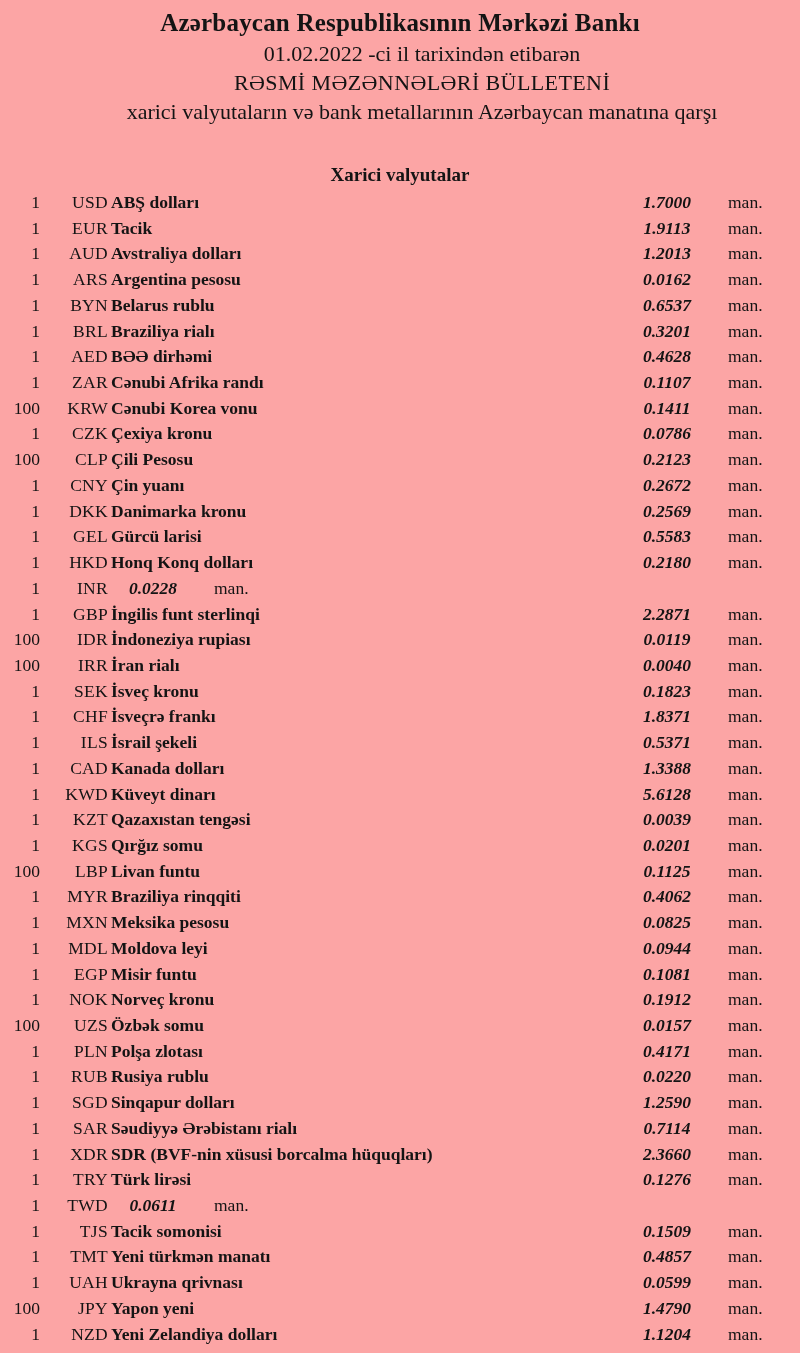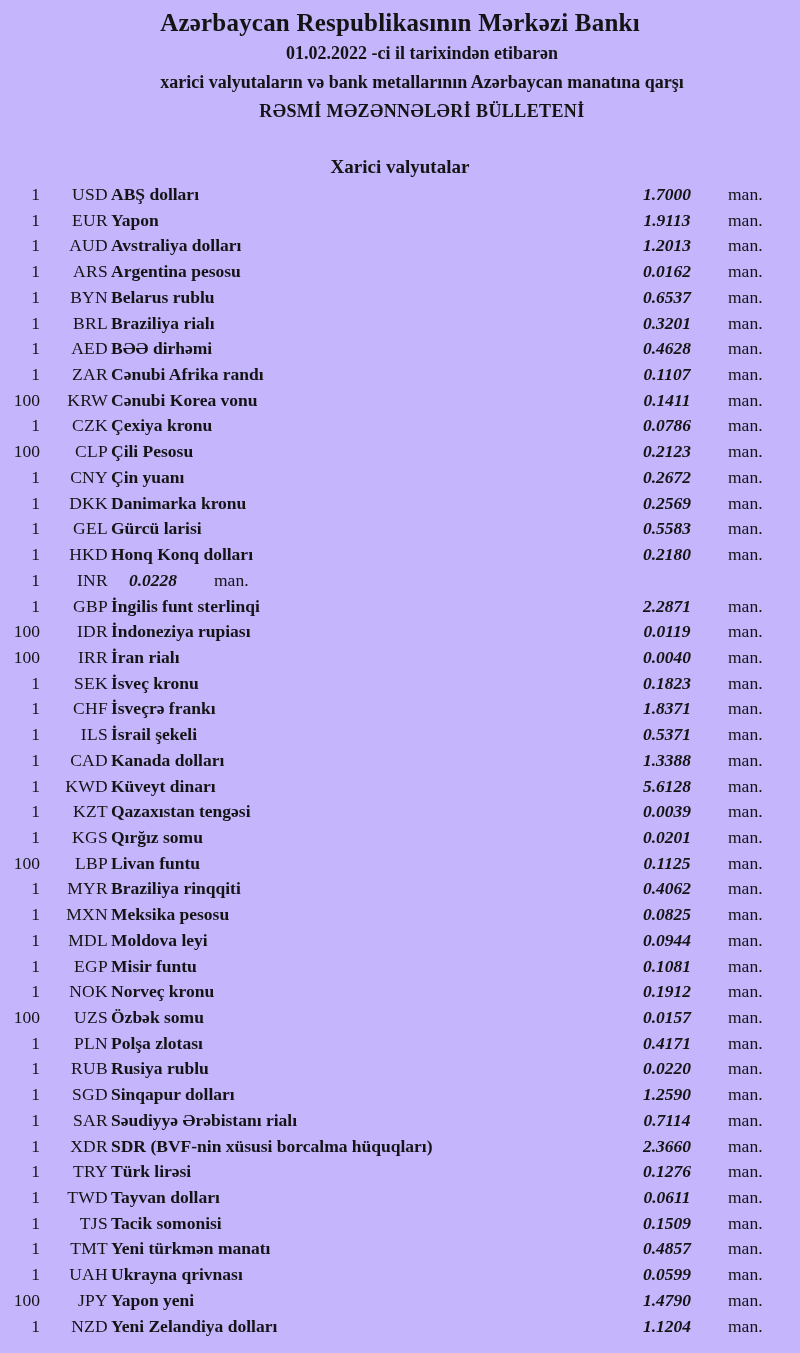--- a/index.html
+++ b/index.html
@@ -6,48 +6,48 @@
     margin: 0;
     padding: 0;
     background: #ffffff;
   }
   .page {
     position: relative;
     width: 800px;
     height: 1353px;
     box-sizing: border-box;
     padding-top: 7px;
-    background: #c4b5fd;
+    background: #fca5a5;
     color: #141414;
     font-family: "Liberation Serif", "DejaVu Serif", serif;
     overflow: hidden;
   }
   .bank-name {
     text-align: center;
     font-weight: bold;
     font-size: 25px;
     line-height: 32px;
     letter-spacing: 0.2px;
   }
   .hdr-line {
     text-align: center;
-    font-weight: bold;
-    font-size: 18px;
+    font-weight: normal;
+    font-size: 22px;
     line-height: 29px;
     padding-left: 44px;
   }
   .bulletin-title {
     letter-spacing: 0.4px;
   }
   .section-title {
     text-align: center;
     font-weight: bold;
     font-size: 19px;
     line-height: 29px;
-    margin-top: 26px;
+    margin-top: 34px;
   }
   .rates-table {
     margin-top: 1px;
   }
   .rate-row {
     display: flex;
     align-items: baseline;
     line-height: 25.72px;
     height: 25.72px;
     font-size: 17.5px;
@@ -89,39 +89,39 @@
   }
 </style>
 </head>
 <body>
 
 <div class="page">
 
   <header>
     <div class="bank-name">Azərbaycan Respublikasının Mərkəzi Bankı</div>
     <div class="hdr-line">01.02.2022 -ci il tarixindən etibarən</div>
+    <div class="hdr-line bulletin-title">RƏSMİ MƏZƏNNƏLƏRİ BÜLLETENİ</div>
     <div class="hdr-line">xarici valyutaların və bank metallarının Azərbaycan manatına qarşı</div>
-    <div class="hdr-line bulletin-title">RƏSMİ MƏZƏNNƏLƏRİ BÜLLETENİ</div>
   </header>
 
   <div class="section-title">Xarici valyutalar</div>
 
   <div class="rates-table" id="rates-table">
   <div class="rate-row">
     <span class="qty">1</span>
     <span class="code">USD</span>
     <span class="name">ABŞ dolları</span>
     <span class="rate">1.7000</span>
     <span class="unit">man.</span>
   </div>
 
   <div class="rate-row">
     <span class="qty">1</span>
     <span class="code">EUR</span>
-    <span class="name">Yapon</span>
+    <span class="name">Tacik</span>
     <span class="rate">1.9113</span>
     <span class="unit">man.</span>
   </div>
 
   <div class="rate-row">
     <span class="qty">1</span>
     <span class="code">AUD</span>
     <span class="name">Avstraliya dolları</span>
     <span class="rate">1.2013</span>
     <span class="unit">man.</span>
@@ -410,21 +410,20 @@
     <span class="qty">1</span>
     <span class="code">TRY</span>
     <span class="name">Türk lirəsi</span>
     <span class="rate">0.1276</span>
     <span class="unit">man.</span>
   </div>
 
   <div class="rate-row">
     <span class="qty">1</span>
     <span class="code">TWD</span>
-    <span class="name">Tayvan dolları</span>
     <span class="rate">0.0611</span>
     <span class="unit">man.</span>
   </div>
 
   <div class="rate-row">
     <span class="qty">1</span>
     <span class="code">TJS</span>
     <span class="name">Tacik somonisi</span>
     <span class="rate">0.1509</span>
     <span class="unit">man.</span>

